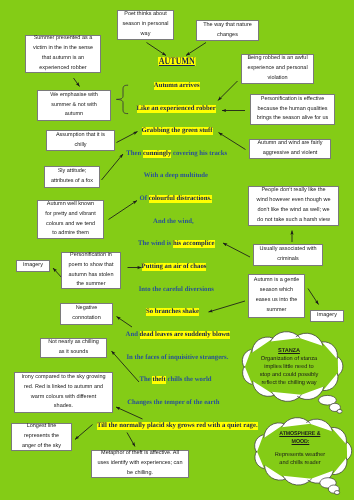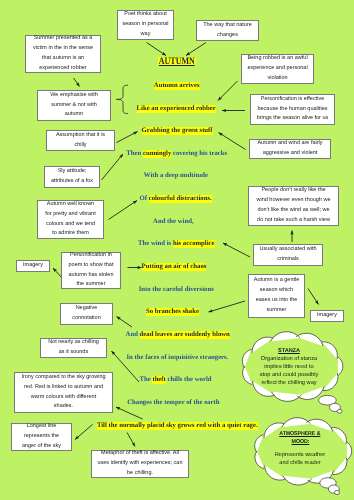--- a/index.html
+++ b/index.html
@@ -1,17 +1,17 @@
 <!DOCTYPE html>
 <html><head>
 <meta charset="utf-8">
 <style>
   html,body{margin:0;padding:0;-webkit-font-smoothing:antialiased;text-rendering:geometricPrecision;}
   body{width:354px;height:500px;background:#ffffff;overflow:hidden;}
-  #stage{position:relative;width:354px;height:500px;background:#bef264;}
+  #stage{position:relative;width:354px;height:500px;background:#84cc16;}
   .abox{position:absolute;border:1px solid #7a7a7a;background:#fff;box-sizing:border-box;
         display:flex;align-items:center;justify-content:center;text-align:center;
         font-family:"Liberation Sans",sans-serif;font-size:5.5px;line-height:9.8px;
         color:#1a1a1a;padding:0 1px;}
   .abox > span{display:block;width:100%;}
   .abox .tl{display:block;white-space:nowrap;}
   .pline{position:absolute;font-family:"Liberation Serif",serif;font-weight:bold;
          font-size:6.72px;line-height:8px;color:#2a5296;white-space:nowrap;height:8px;}
   .pline span{display:inline-block;height:8px;line-height:8px;vertical-align:top;white-space:pre;}
   .pline .hl{background:#ffff00;color:#13254f;}

